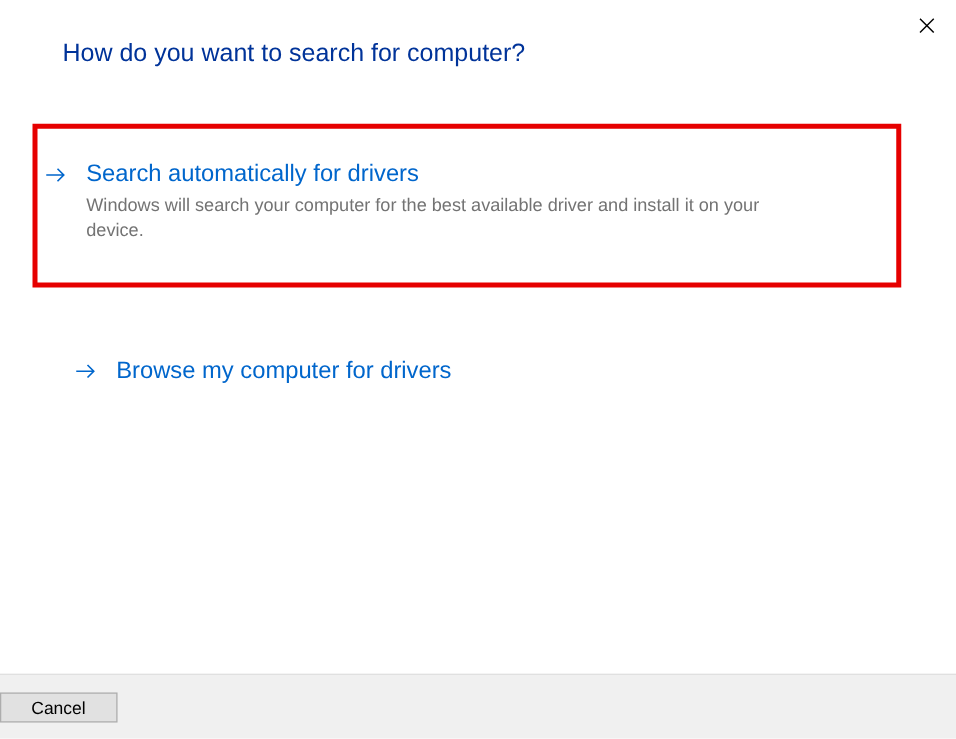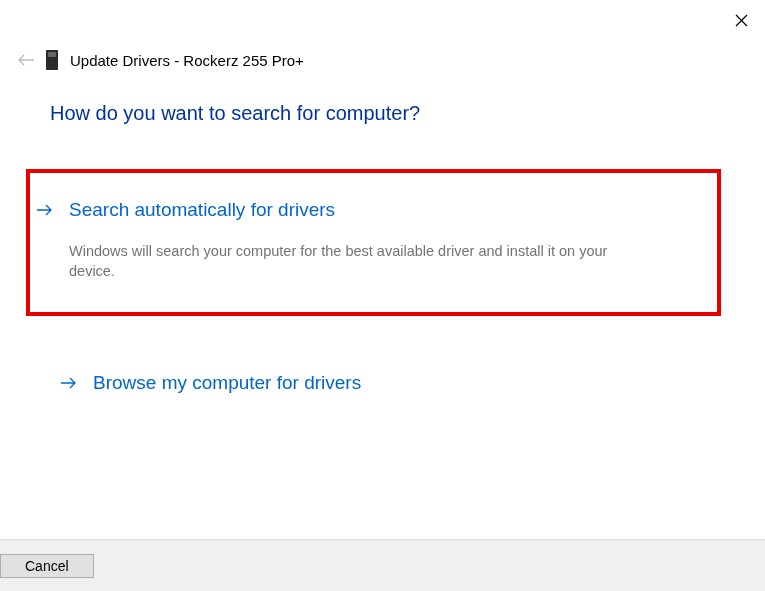--- a/index.html
+++ b/index.html
@@ -106,21 +106,20 @@
       margin-top: 4px;
       flex-shrink: 0;
     }
     .option-arrow svg {
       width: 17px;
       height: 14px;
     }
     .option-text {
       display: flex;
       flex-direction: column;
-      gap: 16px;
     }
     .option-title {
       color: #0066cc;
       font-size: 19px;
       font-weight: 400;
       margin-bottom: 4px;
     }
     .option-desc {
       color: #737373;
       font-size: 14.5px;
@@ -151,29 +150,20 @@
 
 <div class="window">
 
   <div class="close-btn">
     <svg viewBox="0 0 13 13">
       <line x1="1" y1="1" x2="12" y2="12" stroke="#000" stroke-width="1.2"></line>
       <line x1="12" y1="1" x2="1" y2="12" stroke="#000" stroke-width="1.2"></line>
     </svg>
   </div>
 
-  <div class="header">
-    <div class="back-arrow">
-      <svg viewBox="0 0 16 12">
-        <path d="M16 6 L1 6 M6 1 L1 6 L6 11" fill="none" stroke="#bbb" stroke-width="1.3"></path>
-      </svg>
-    </div>
-    <div class="device-icon"></div>
-    <div class="title-text">Update Drivers - Rockerz 255 Pro+</div>
-  </div>
 
   <div class="content">
     <div class="question">How do you want to search for computer?</div>
 
     <div class="options">
 
       <div class="option highlighted">
         <div class="option-arrow">
           <svg viewBox="0 0 17 14">
             <path d="M1 7 L15 7 M10 2 L15 7 L10 12" fill="none" stroke="#0066cc" stroke-width="1.3"></path>

